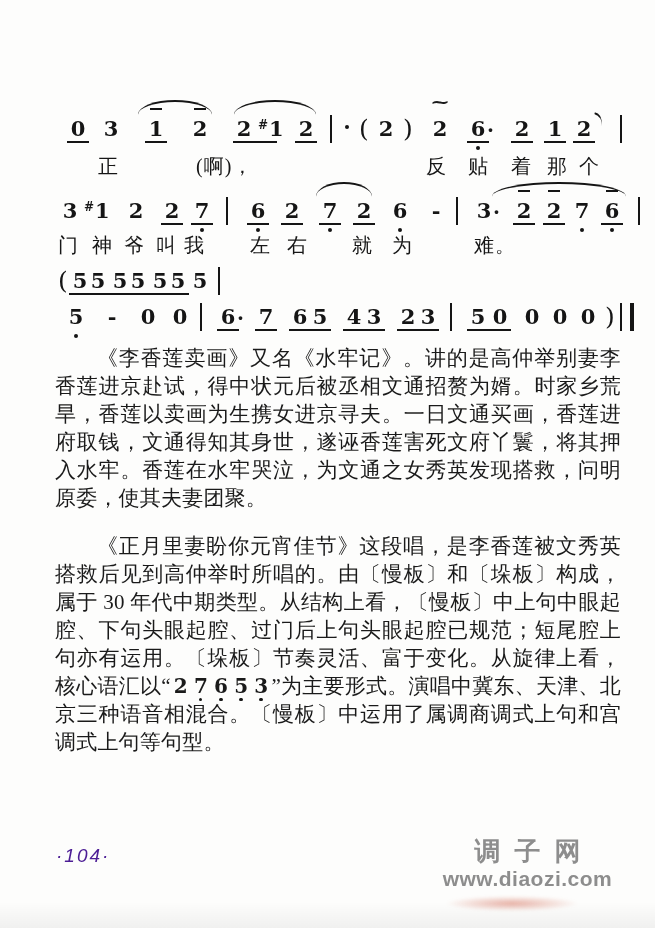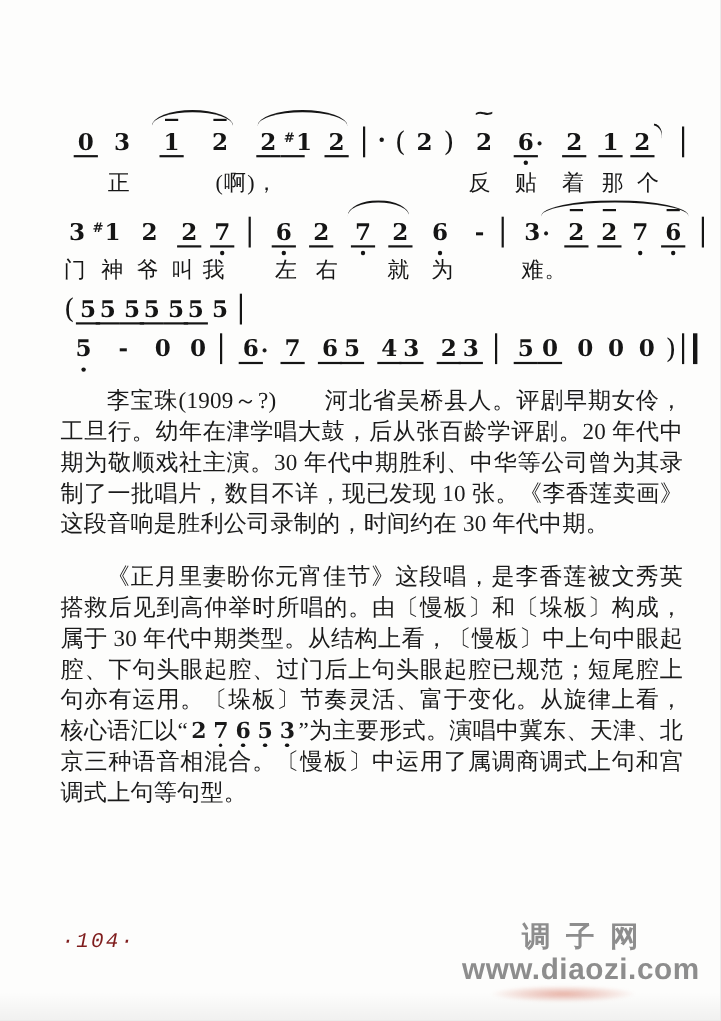--- a/index.html
+++ b/index.html
@@ -38,24 +38,24 @@
   .bodytext p{
     margin:0;font-size:21px;line-height:28px;letter-spacing:0.2px;
     text-align:justify;text-align-last:left;text-indent:2em;
   }
   .bodytext p.p2{margin-top:6px;}
   .bodytext p.p3{margin-top:20px;}
   .qd{position:relative;display:inline-block;font-family:"DejaVu Serif",serif;font-weight:700;margin:0 3px;font-size:20px;text-indent:0;}
   .qd.low::after{content:'';position:absolute;left:50%;bottom:-1px;width:3.5px;height:3.5px;margin-left:-2px;border-radius:50%;background:#151515;}
 
   
-  .pagenum{position:absolute;left:56px;top:845px;font-family:Liberation Mono, monospace;font-style:italic;font-size:19px;letter-spacing:2px;color:#7f1d1d;}
+  .pagenum{position:absolute;left:56px;top:845px;font-family:Liberation Sans, sans-serif;font-style:italic;font-size:19px;letter-spacing:2px;color:#4c1d95;}
   .wm{position:absolute;right:20px;top:838px;width:215px;text-align:center;color:#8d8d8d;font-family:"Liberation Sans",sans-serif;font-weight:bold;line-height:1;}
   .wm-name{display:block;font-size:26px;letter-spacing:14px;text-indent:14px;}
-  .wm-url{display:block;font-size:27px;margin-top:4px;letter-spacing:0.5px;}
+  .wm-url{display:block;font-size:21px;margin-top:4px;letter-spacing:0.5px;}
   .red-smudge{
     position:absolute;right:78px;top:896px;width:130px;height:15px;
     background:radial-gradient(ellipse at center,rgba(205,85,60,0.45),rgba(205,85,60,0) 72%);
     filter:blur(1.5px);pointer-events:none;
   }
 </style>
 </head>
 <body>
 
 <div class="page">
@@ -153,21 +153,21 @@
         <span class="tok" style="left: 492px;"><b class="n">0</b><i class="ulb"></i></span>
         <span class="tok" style="left: 524px;"><b class="n">0</b></span>
         <span class="tok" style="left: 552px;"><b class="n">0</b></span>
         <span class="tok" style="left: 580px;"><b class="n">0</b></span>
         <span class="tok pn" style="left: 602px;"><b class="n">)</b></span>
         <div class="dbar" style="left: 620px;"></div>
       </div>
     </div>
 
   <div class="bodytext">
-    <p class="p2">李宝珠(1909～?)　　河北省吴桥县人。评剧早期女伶，工旦行。幼年在津学唱大鼓，后从张百龄学评剧。20 年代中期为敬顺戏社主演。30 年代中期胜利、中华等公司曾为其录制了一批唱片，数目不详，现已发现 10 张。《李香莲卖画》这段音响是胜利公司录制的，时间约在 30 年代中期。</p>
+    <p class="p1">《李香莲卖画》又名《水牢记》。讲的是高仲举别妻李香莲进京赴试，得中状元后被丞相文通招赘为婿。时家乡荒旱，香莲以卖画为生携女进京寻夫。一日文通买画，香莲进府取钱，文通得知其身世，遂诬香莲害死文府丫鬟，将其押入水牢。香莲在水牢哭泣，为文通之女秀英发现搭救，问明原委，使其夫妻团聚。</p>
     <p class="p3"><span>《正月里妻盼你元宵佳节》这段唱，是李香莲被文秀英搭救后见到高仲举时所唱的。由〔慢板〕和〔垛板〕构成，属于 30 年代中期类型。从结构上看，〔慢板〕中上句中眼起腔、下句头眼起腔、过门后上句头眼起腔已规范；短尾腔上句亦有运用。〔垛板〕节奏灵活、富于变化。从旋律上看，核心语汇以“</span><span id="qnotes"><span class="qd">2</span><span class="qd low">7</span><span class="qd low">6</span><span class="qd low">5</span><span class="qd low">3</span></span><span>”为主要形式。演唱中冀东、天津、北京三种语音相混合。〔慢板〕中运用了属调商调式上句和宫调式上句等句型。</span></p>
   </div>
 
   <div class="pagenum">·104·</div>
 
   <div class="wm">
     <span class="wm-name">调子网</span>
     <span class="wm-url">www.diaozi.com</span>
   </div>
   <div class="red-smudge"></div>

